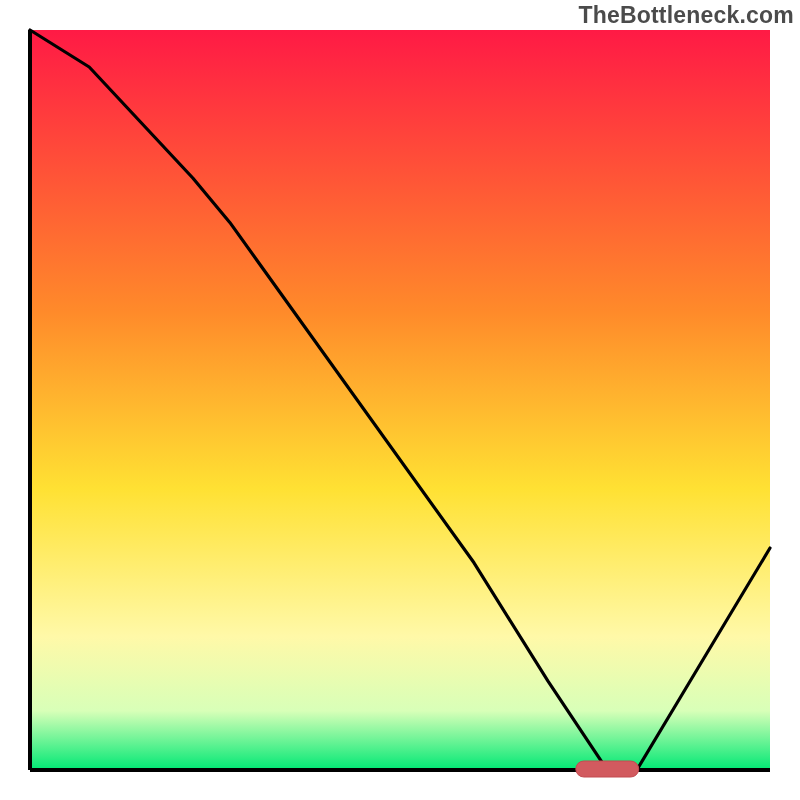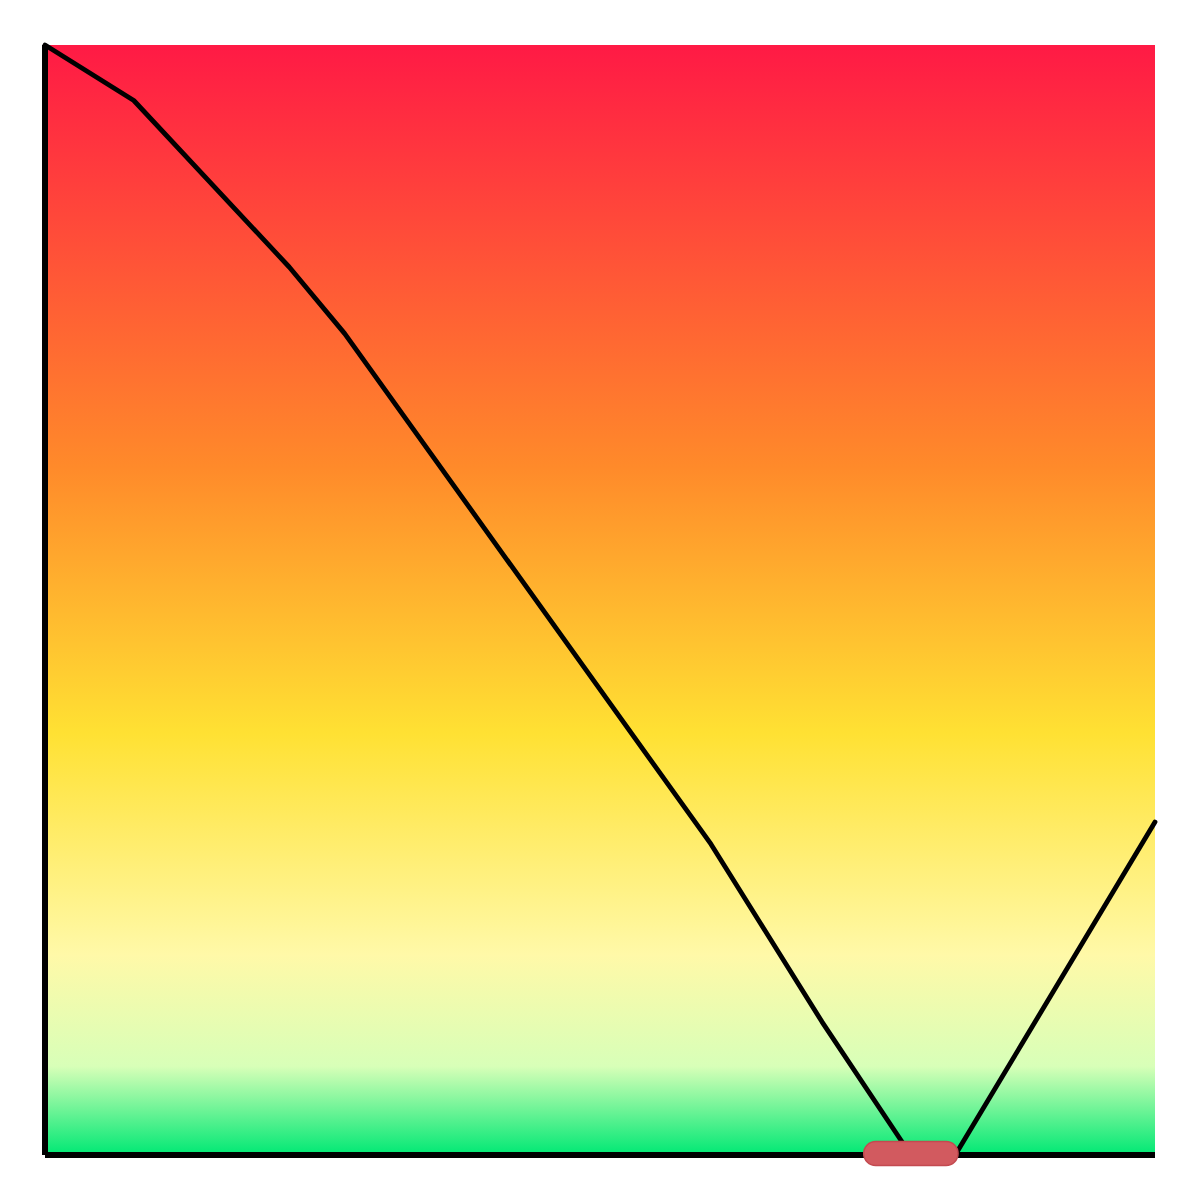--- a/index.html
+++ b/index.html
@@ -31,20 +31,21 @@
     inset: 0;
     width: 800px;
     height: 800px;
   }
 </style>
 </head>
 <body>
 
 <div class="chart-container">
 
+  <div class="watermark">TheBottleneck.com</div>
 
   <svg class="plot" viewBox="0 0 800 800">
     <defs>
       <linearGradient id="bgGrad" x1="0" y1="0" x2="0" y2="1">
         <stop id="g0" offset="0%" stop-color="#ff1a45"></stop>
         <stop id="g1" offset="38%" stop-color="#ff8a2a"></stop>
         <stop id="g2" offset="62%" stop-color="#ffe133"></stop>
         <stop id="g3" offset="82%" stop-color="#fff9a8"></stop>
         <stop id="g4" offset="92%" stop-color="#d8ffb8"></stop>
         <stop id="g5" offset="100%" stop-color="#00e874"></stop>

